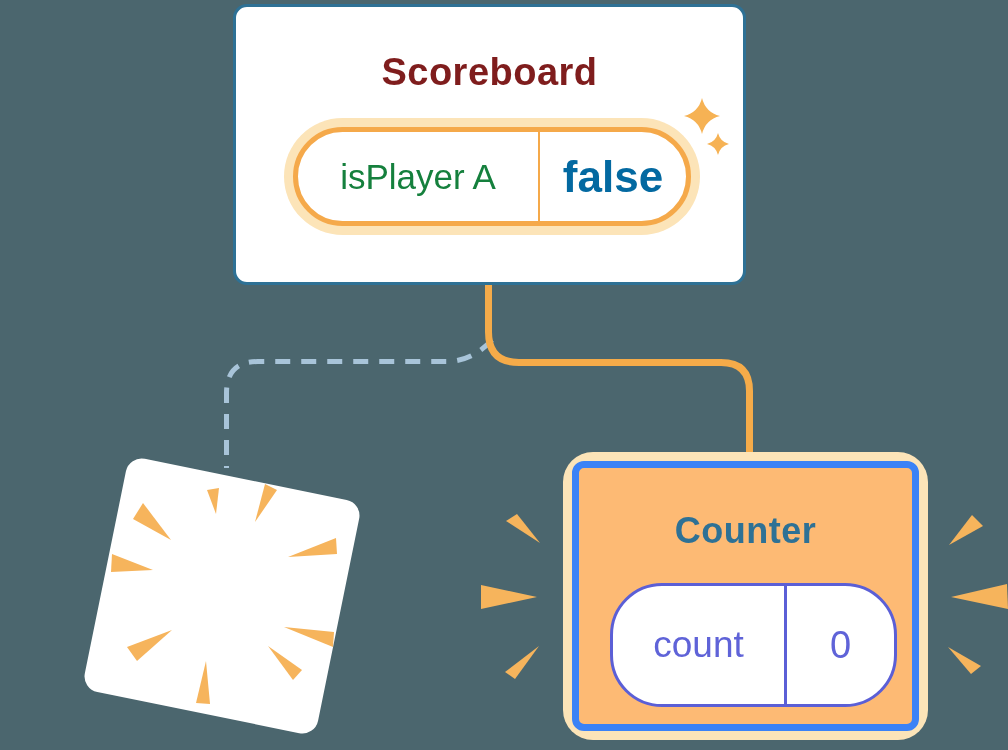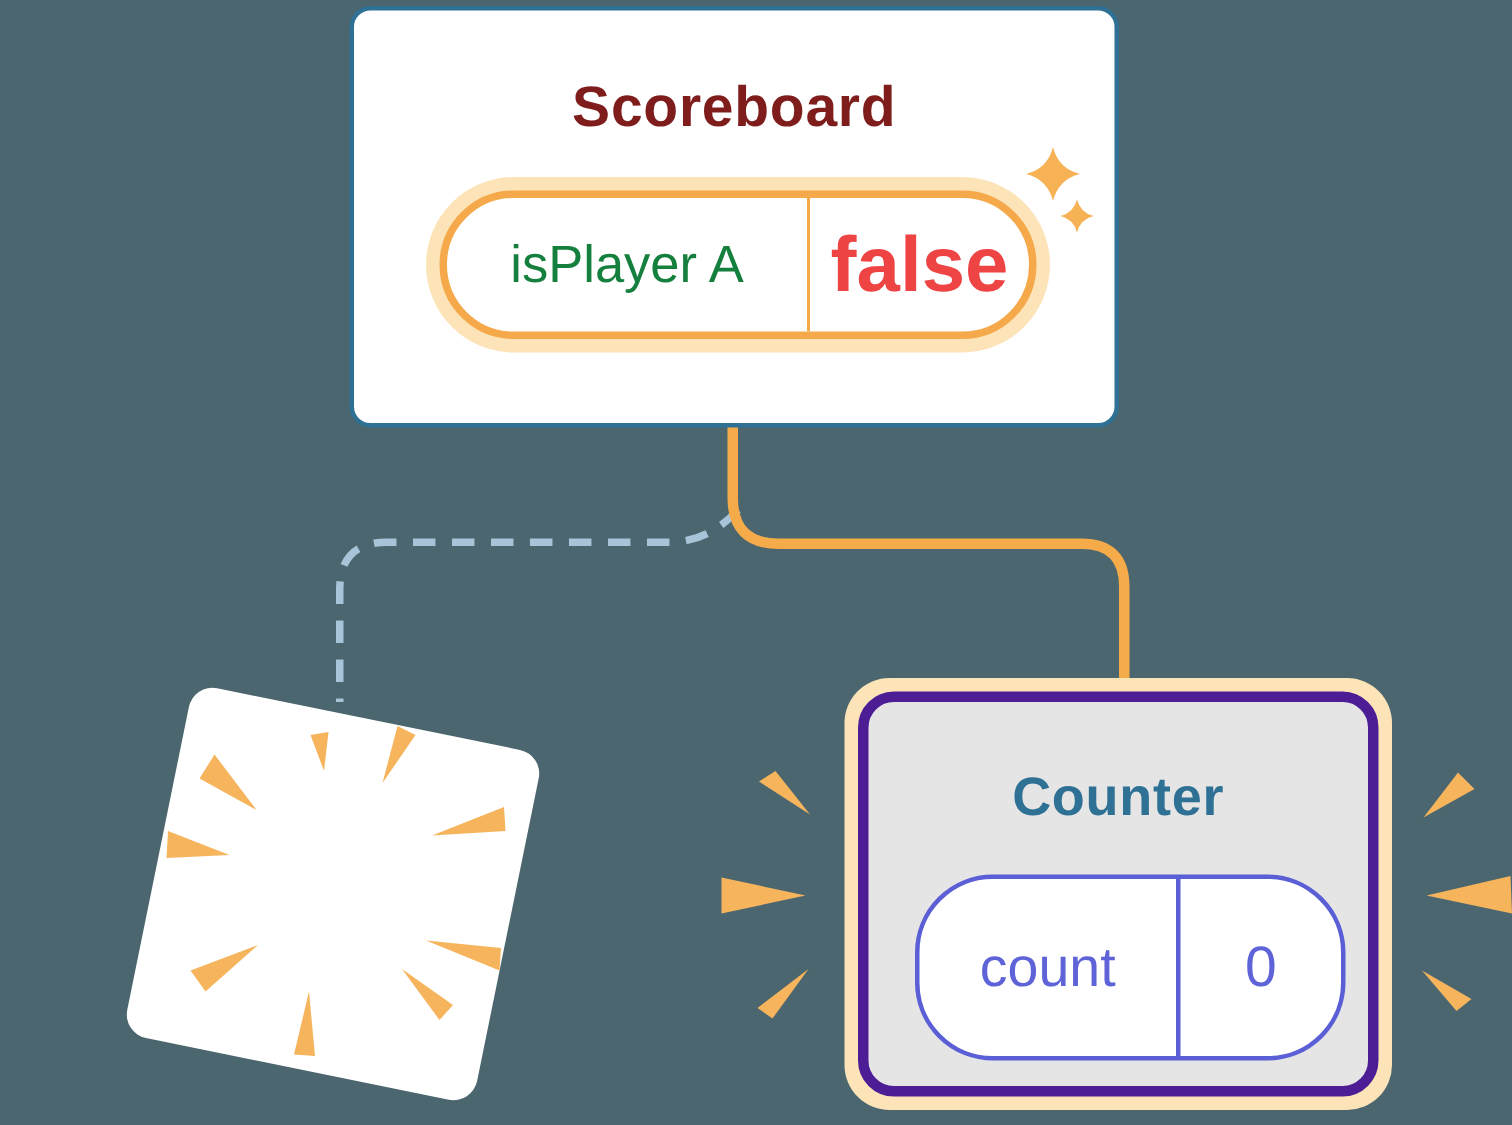--- a/index.html
+++ b/index.html
@@ -38,32 +38,32 @@
     background:#ffffff;border:5px solid #f5a94a;border-radius:50px;
     display:flex;align-items:stretch;overflow:hidden;
   }
   .state-pill .key{
     flex:1;display:flex;align-items:center;justify-content:center;
     font-size:35px;color:#15803d;
   }
   .state-pill .divider-orange{width:2px;background:#f5a94a;}
   .state-pill .val{
     width:146px;display:flex;align-items:center;justify-content:center;
-    font-size:52px;font-weight:bold;color:#ef4444;
+    font-size:44px;font-weight:bold;color:#0369a1;
   }
 
   
   .counter-card-glow{
     position:absolute;z-index:2;box-sizing:border-box;
     left:563px;top:452px;width:365px;height:288px;
     background:#fce4b8;border-radius:30px;padding:9px;
   }
   .counter-card{
     position:relative;box-sizing:border-box;height:100%;
-    background:#e5e5e5;border:7px solid #4c1d95;border-radius:24px;
+    background:#fdba74;border:7px solid #3b82f6;border-radius:12px;
   }
   .counter-title{
     position:absolute;left:0;right:0;top:42px;
     text-align:center;
     font-size:36px;font-weight:600;letter-spacing:.5px;
     color:#2e7195;
   }
   .count-pill{
     position:absolute;box-sizing:border-box;
     left:31px;top:115px;width:287px;height:124px;

